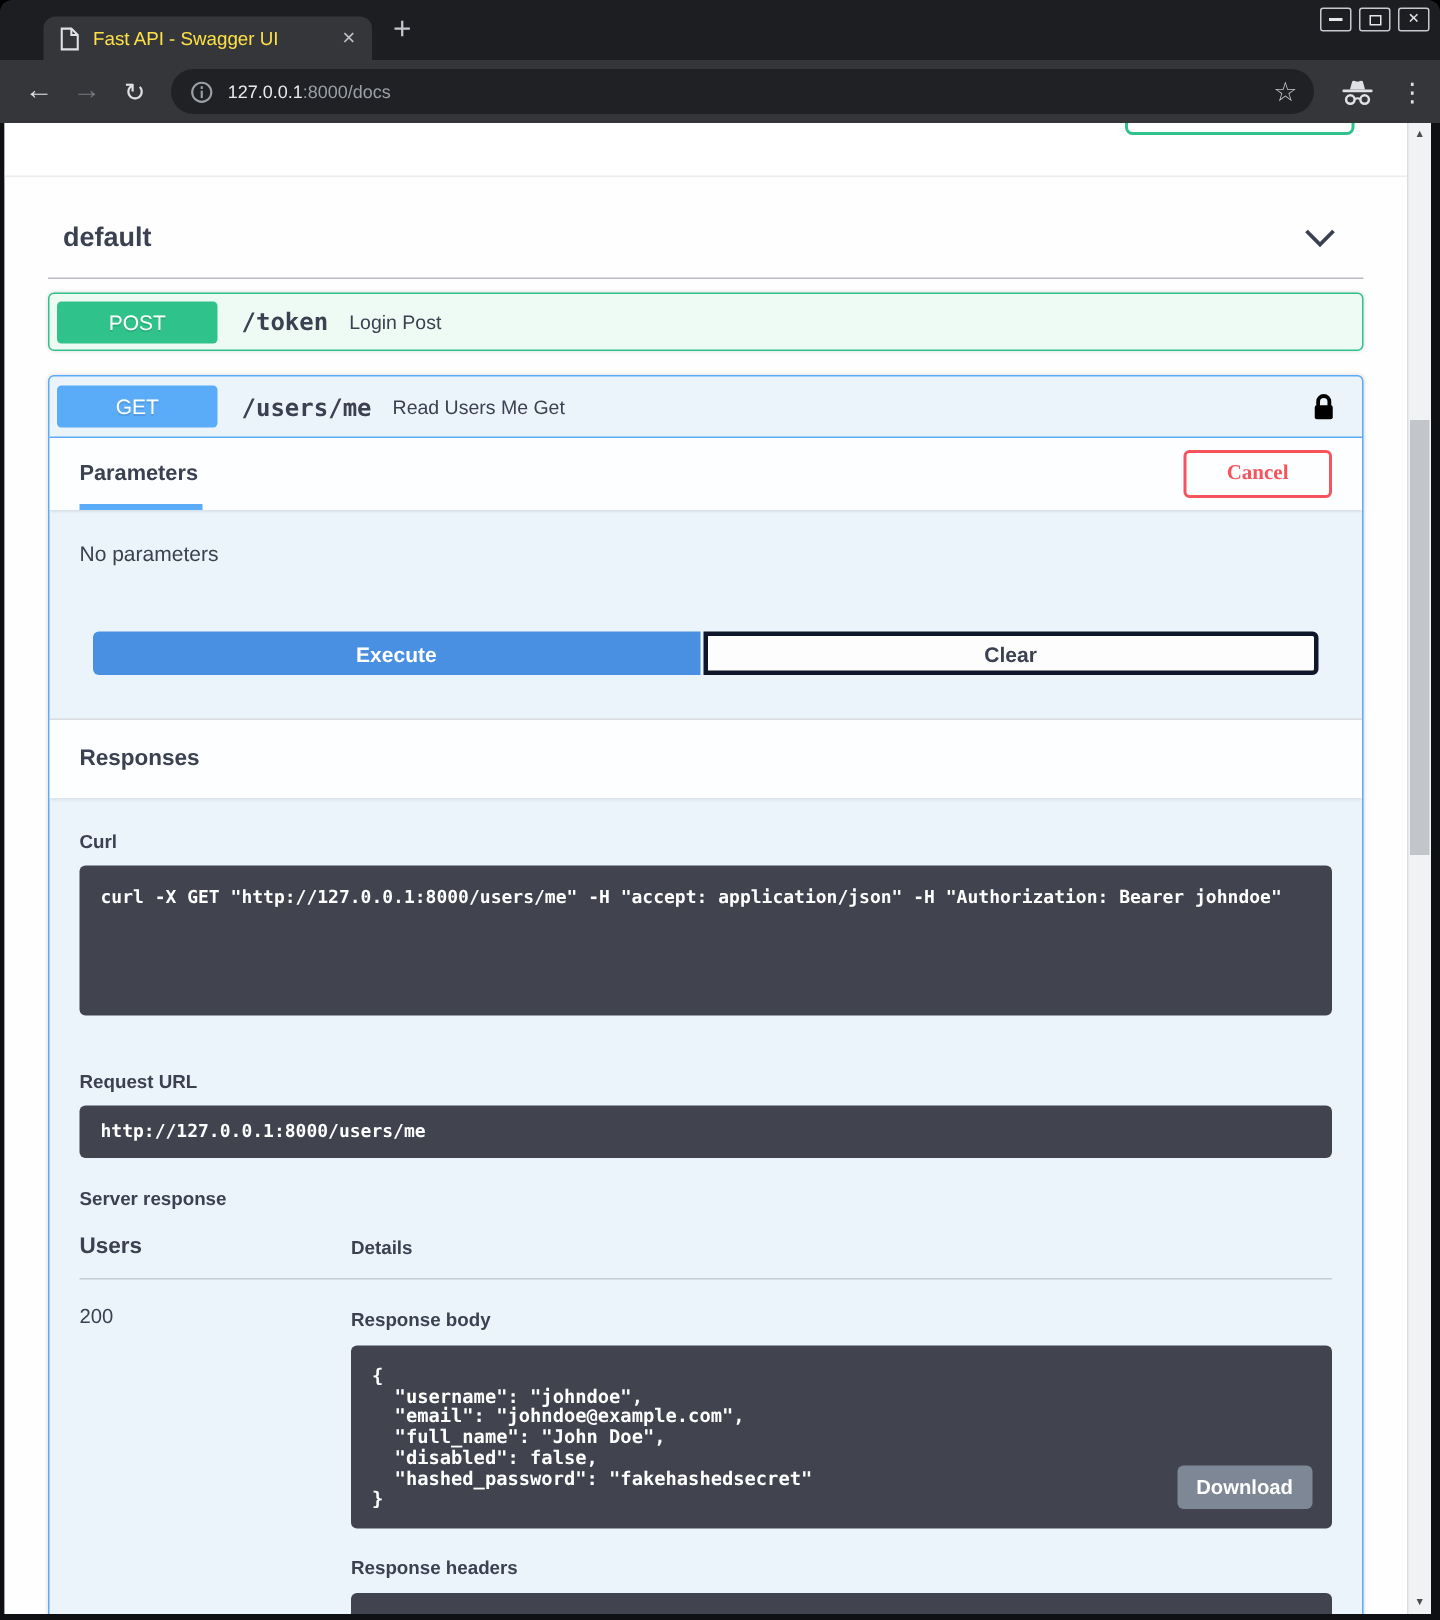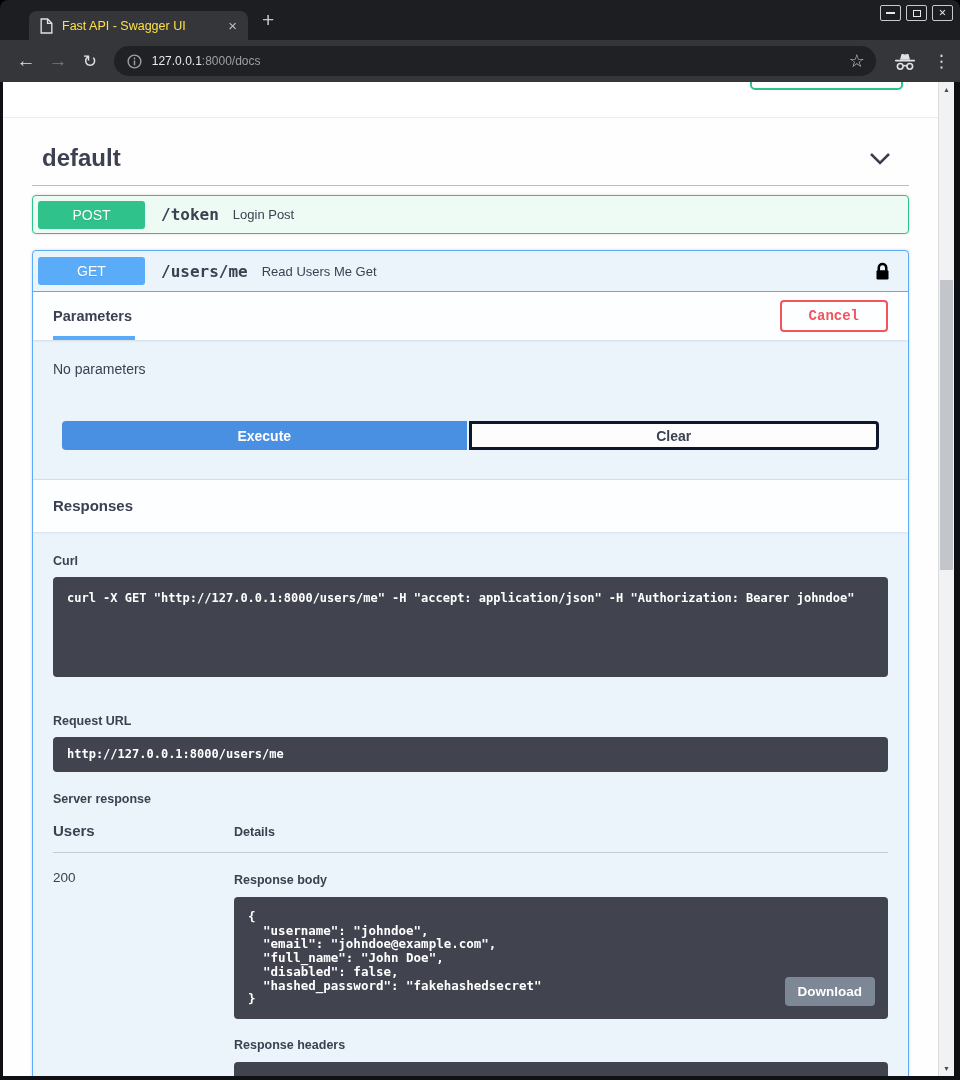--- a/index.html
+++ b/index.html
@@ -38,37 +38,37 @@
   .sb-up { top:4px; } .sb-down { bottom:4px; }
   .sb-thumb { position:absolute; left:1px; top:198px; width:13px; height:290px; background:#c2c5ca; }
 
   .viewport { position:absolute; left:0; top:0; width:935px; height:100%; overflow:hidden; background:#fefefe; }
   .topband { height:36px; background:#fff; border-bottom:1px solid #ececec; position:relative; }
   .auth-fragment { position:absolute; right:35px; top:-28px; width:153px; height:36px; background:#fff; border:2px solid #2fc28b; border-radius:5px; }
 
   .content { padding:0 29px; }
 
   .tag-header { margin-top:13px; height:55px; display:flex; align-items:center; justify-content:space-between; padding:0 18px 0 10px; border-bottom:1px solid rgba(59,65,81,.35); }
-  .tag-title { font-size:24px; font-weight:700; color:#3b4151; }
+  .tag-title { font-size:18px; font-weight:700; color:#3b4151; }
 
   .opblock-post { margin-top:9px; height:39px; border:1px solid #2fc28b; border-radius:4px; background:#eefaf4; box-shadow:0 0 3px rgba(0,0,0,.14); display:flex; align-items:center; padding:0 5px; }
   .method-badge { min-width:107px; height:28px; border-radius:3px; color:#fff; font-weight:400; font-size:14px; display:flex; align-items:center; justify-content:center; text-shadow:0 1px 0 rgba(0,0,0,.1); }
   .badge-post { background:#2fc28b; }
   .badge-get { background:#5aabf8; }
   .op-path { font-family:"DejaVu Sans Mono", monospace; font-weight:700; font-size:16px; color:#3b4151; margin-left:16px; }
   .op-summary-text { font-size:13px; color:#3b4151; margin-left:14px; }
 
   .opblock-get { margin-top:16px; border:1px solid #5aabf8; border-radius:4px; background:#ebf4fb; box-shadow:0 0 3px rgba(0,0,0,.17); overflow:hidden; }
   .get-summary { height:41px; display:flex; align-items:center; padding:0 5px; border-bottom:1px solid #5aabf8; }
   .lock-wrap { margin-left:auto; margin-right:13px; display:flex; }
 
   .section-header { height:48px; background:rgba(255,255,255,.85); display:flex; align-items:center; justify-content:space-between; padding:0 20px; box-shadow:0 1px 2px rgba(0,0,0,.1); }
   .param-tab { position:relative; height:100%; display:flex; align-items:center; font-size:14.5px; font-weight:700; color:#3b4151; }
   .param-tab::after { content:""; position:absolute; bottom:0; left:0; width:104%; height:4px; background:#5aabf8; }
-  .cancel-btn { border:2px solid #f5545c; border-radius:4px; background:transparent; color:#f5545c; font-weight:700; font-size:14px; padding:6px 27px; font-family:Liberation Mono, monospace; }
+  .cancel-btn { border:2px solid #f5545c; border-radius:4px; background:transparent; color:#f5545c; font-weight:700; font-size:14px; padding:6px 27px; font-family:Liberation Serif, serif; }
 
   .op-body { padding:21px 20px 29px; }
   .no-params { font-size:14px; color:#3b4151; }
   .execute-row { display:flex; margin:44px 9px 0; height:29px; }
   .execute-btn { flex:1; background:#4990e2; color:#fff; border:none; font-weight:700; font-size:14px; border-radius:4px 0 0 4px; font-family:inherit; }
   .clear-btn { flex:1; margin-left:2px; background:#fdfdfd; border:3px solid #0f172a; color:#3b4151; font-weight:700; font-size:14px; border-radius:0 4px 4px 0; font-family:inherit; }
 
   .responses-header { border-top:1px solid rgba(59,65,81,.18); background:rgba(255,255,255,.85); padding:17px 20px 18px; font-size:15px; font-weight:700; color:#3b4151; box-shadow:0 1px 2px rgba(0,0,0,.08); }
 
   .responses-body { padding:22px 20px 0; }

